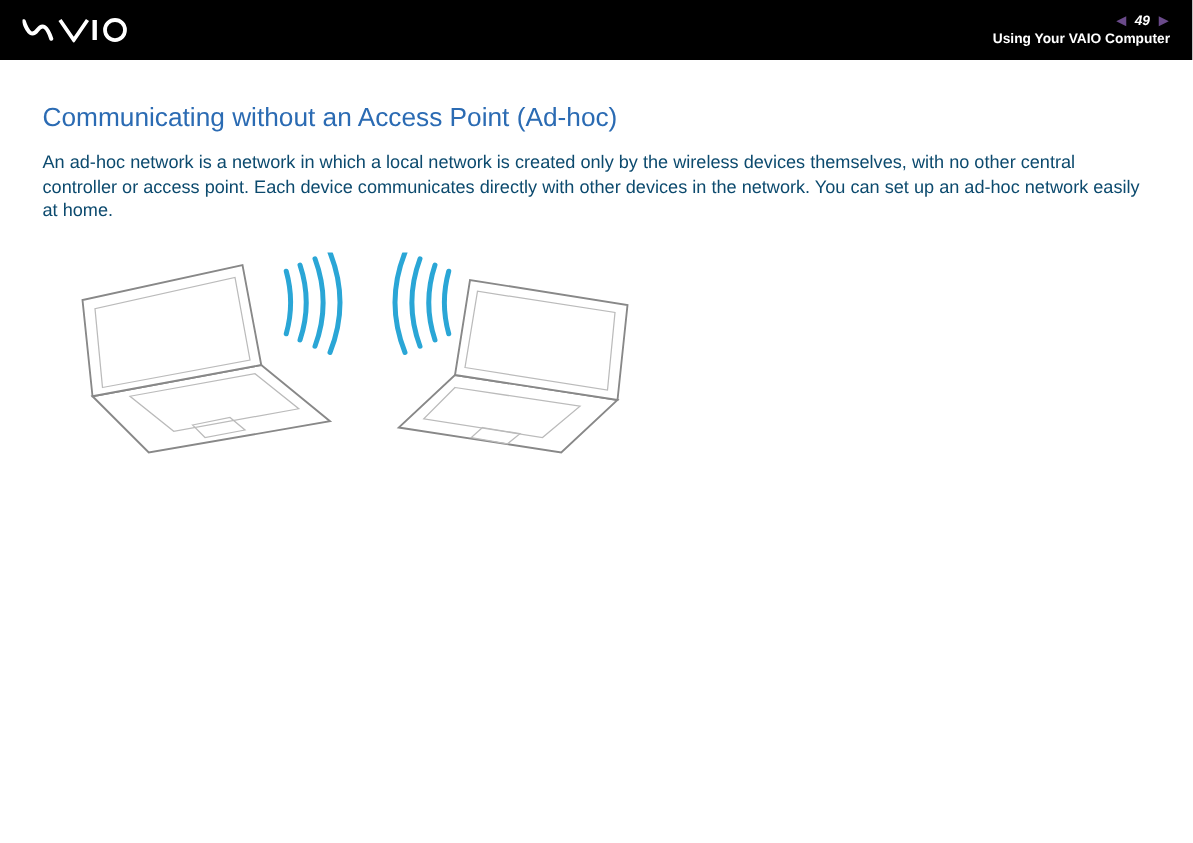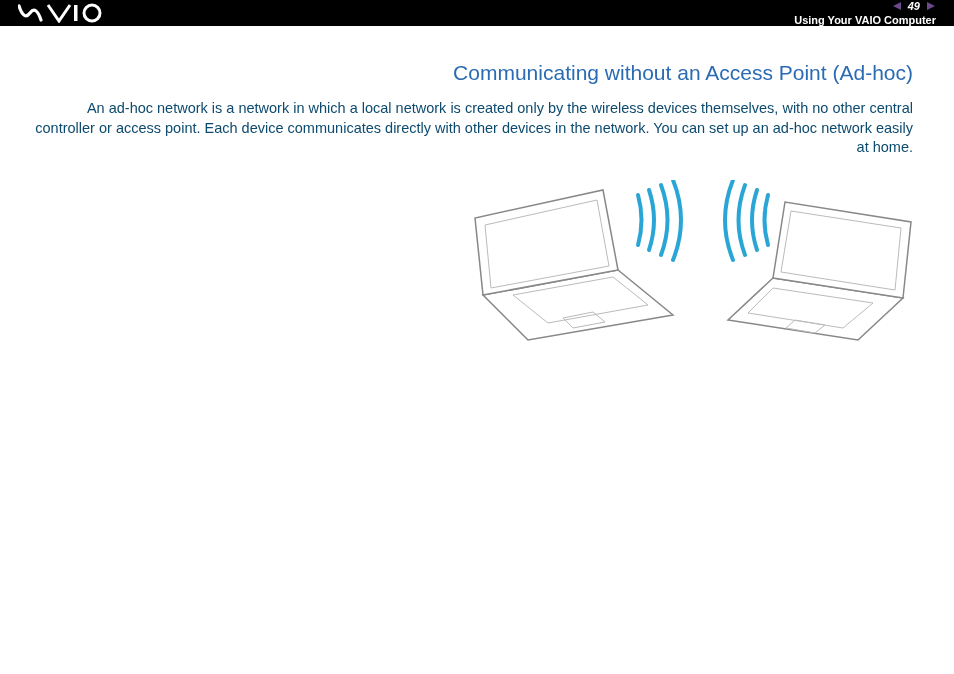--- a/index.html
+++ b/index.html
@@ -6,21 +6,21 @@
   body {
     width: 954px;
     height: 674px;
     font-family: Arial, Helvetica, sans-serif;
     background: #fff;
     position: relative;
     overflow: hidden;
   }
   .header-bar {
     width: 100%;
-    height: 26px;
+    height: 48px;
     background: #000;
     display: flex;
     align-items: center;
     justify-content: space-between;
     padding: 0 18px 0 18px;
   }
   .vaio-logo {
     display: flex;
     align-items: center;
   }
@@ -48,21 +48,20 @@
     font-style: italic;
     font-weight: bold;
   }
   .section-label {
     color: #fff;
     font-size: 11px;
     font-weight: bold;
   }
   .content {
     padding: 35px 41px 0 34px;
-    text-align: right;
   }
   .heading {
     color: #2b6bb3;
     font-size: 21px;
     font-weight: normal;
     margin-bottom: 14px;
   }
   .body-text {
     color: #0c4a6e;
     font-size: 14.5px;

